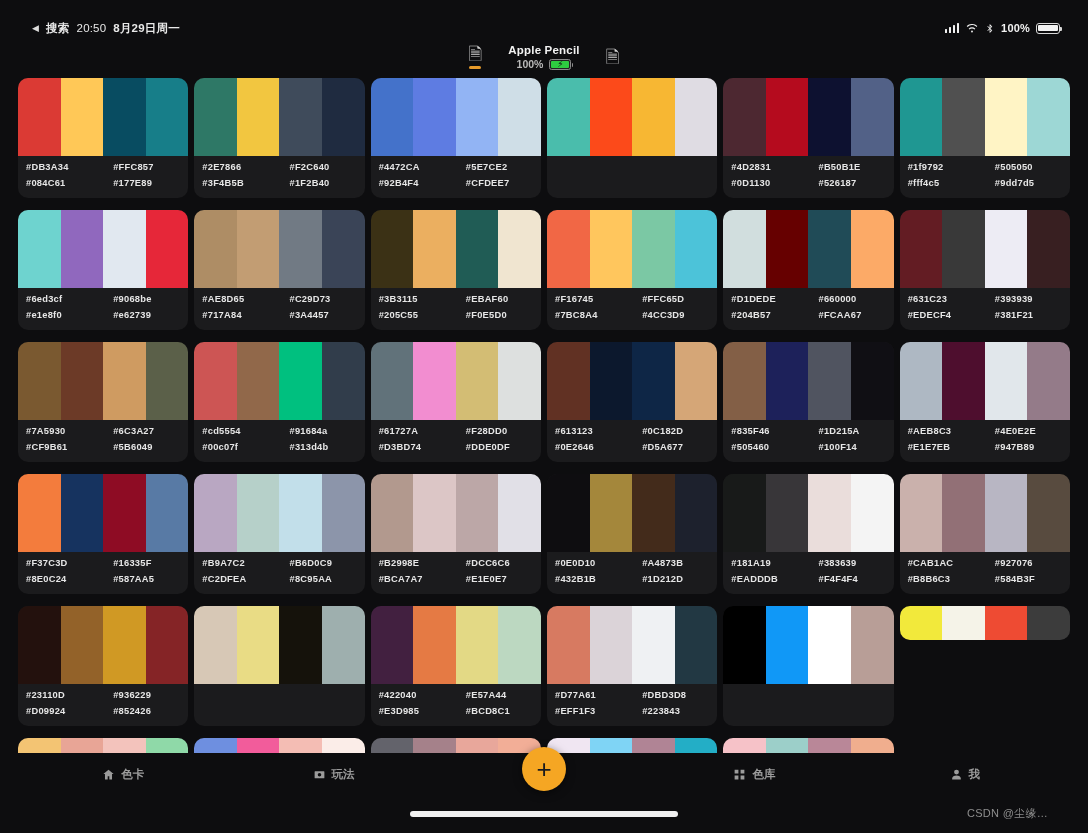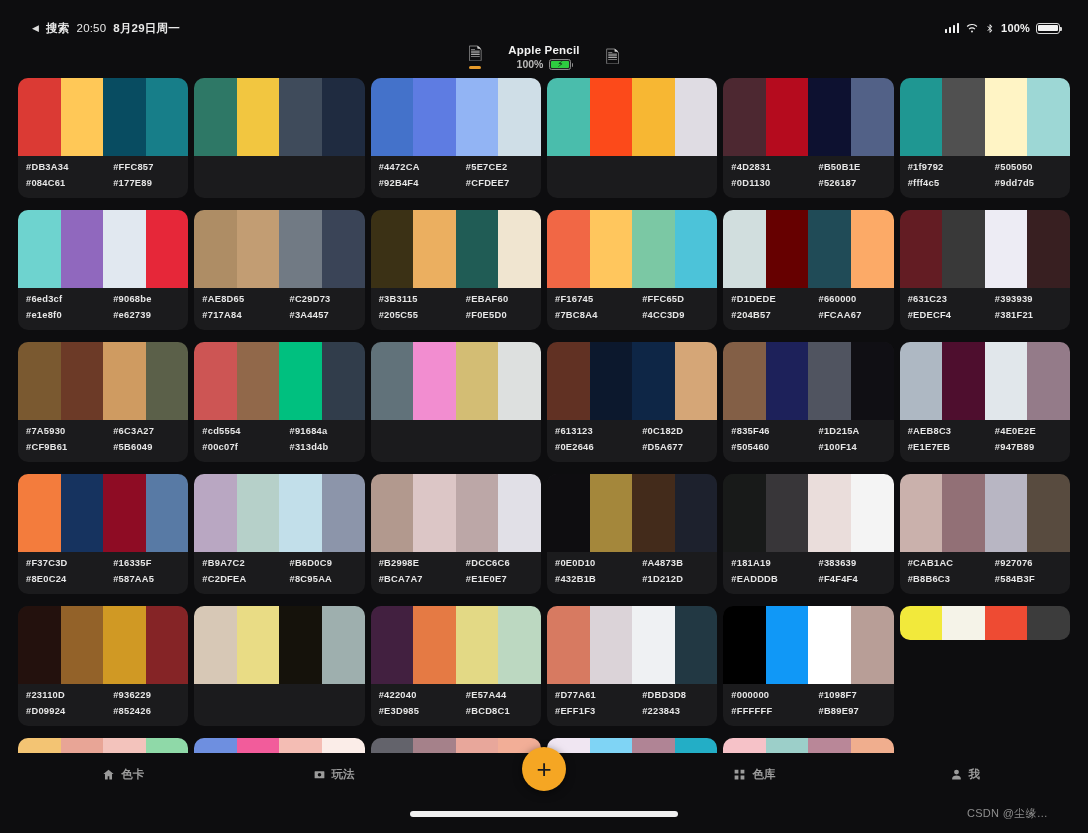--- a/index.html
+++ b/index.html
@@ -213,20 +213,26 @@
           <span class="c4">#177E89</span>
         </div>
       </div>
       <div class="card">
         <div class="swatches">
           <div title="#2E7866" style="background: rgb(46, 120, 102);"></div>
           <div title="#F2C640" style="background: rgb(242, 198, 64);"></div>
           <div title="#3F4B5B" style="background: rgb(63, 75, 91);"></div>
           <div title="#1F2B40" style="background: rgb(31, 43, 64);"></div>
         </div>
+        <div class="codes">
+          <span class="c1">#2E7866</span>
+          <span class="c2">#F2C640</span>
+          <span class="c3">#3F4B5B</span>
+          <span class="c4">#1F2B40</span>
+        </div>
       </div>
       <div class="card">
         <div class="swatches">
           <div title="#4472CA" style="background: rgb(68, 114, 202);"></div>
           <div title="#5E7CE2" style="background: rgb(94, 124, 226);"></div>
           <div title="#92B4F4" style="background: rgb(146, 180, 244);"></div>
           <div title="#CFDEE7" style="background: rgb(207, 222, 231);"></div>
         </div>
         <div class="codes">
           <span class="c1">#4472CA</span>
@@ -383,20 +389,26 @@
           <span class="c4">#313d4b</span>
         </div>
       </div>
       <div class="card">
         <div class="swatches">
           <div title="#61727A" style="background: rgb(97, 114, 122);"></div>
           <div title="#F28DD0" style="background: rgb(242, 141, 208);"></div>
           <div title="#D3BD74" style="background: rgb(211, 189, 116);"></div>
           <div title="#DDE0DF" style="background: rgb(221, 224, 223);"></div>
         </div>
+        <div class="codes">
+          <span class="c1">#61727A</span>
+          <span class="c2">#F28DD0</span>
+          <span class="c3">#D3BD74</span>
+          <span class="c4">#DDE0DF</span>
+        </div>
       </div>
       <div class="card">
         <div class="swatches">
           <div title="#613123" style="background: rgb(97, 49, 35);"></div>
           <div title="#0C182D" style="background: rgb(12, 24, 45);"></div>
           <div title="#0E2646" style="background: rgb(14, 38, 70);"></div>
           <div title="#D5A677" style="background: rgb(213, 166, 119);"></div>
         </div>
         <div class="codes">
           <span class="c1">#613123</span>
@@ -566,26 +578,20 @@
           <span class="c3">#EFF1F3</span>
           <span class="c4">#223843</span>
         </div>
       </div>
       <div class="card">
         <div class="swatches">
           <div title="#000000" style="background: rgb(0, 0, 0);"></div>
           <div title="#1098F7" style="background: rgb(16, 152, 247);"></div>
           <div title="#FFFFFF" style="background: rgb(255, 255, 255);"></div>
           <div title="#B89E97" style="background: rgb(184, 158, 151);"></div>
-        </div>
-        <div class="codes">
-          <span class="c1">#000000</span>
-          <span class="c2">#1098F7</span>
-          <span class="c3">#FFFFFF</span>
-          <span class="c4">#B89E97</span>
         </div>
       </div>
       <div class="card partial">
         <div class="swatches">
           <div title="#F2E93B" style="background: rgb(242, 233, 59);"></div>
           <div title="#F5F3E8" style="background: rgb(245, 243, 232);"></div>
           <div title="#EE4B33" style="background: rgb(238, 75, 51);"></div>
           <div title="#3C3C3C" style="background: rgb(60, 60, 60);"></div>
         </div>
       </div>

